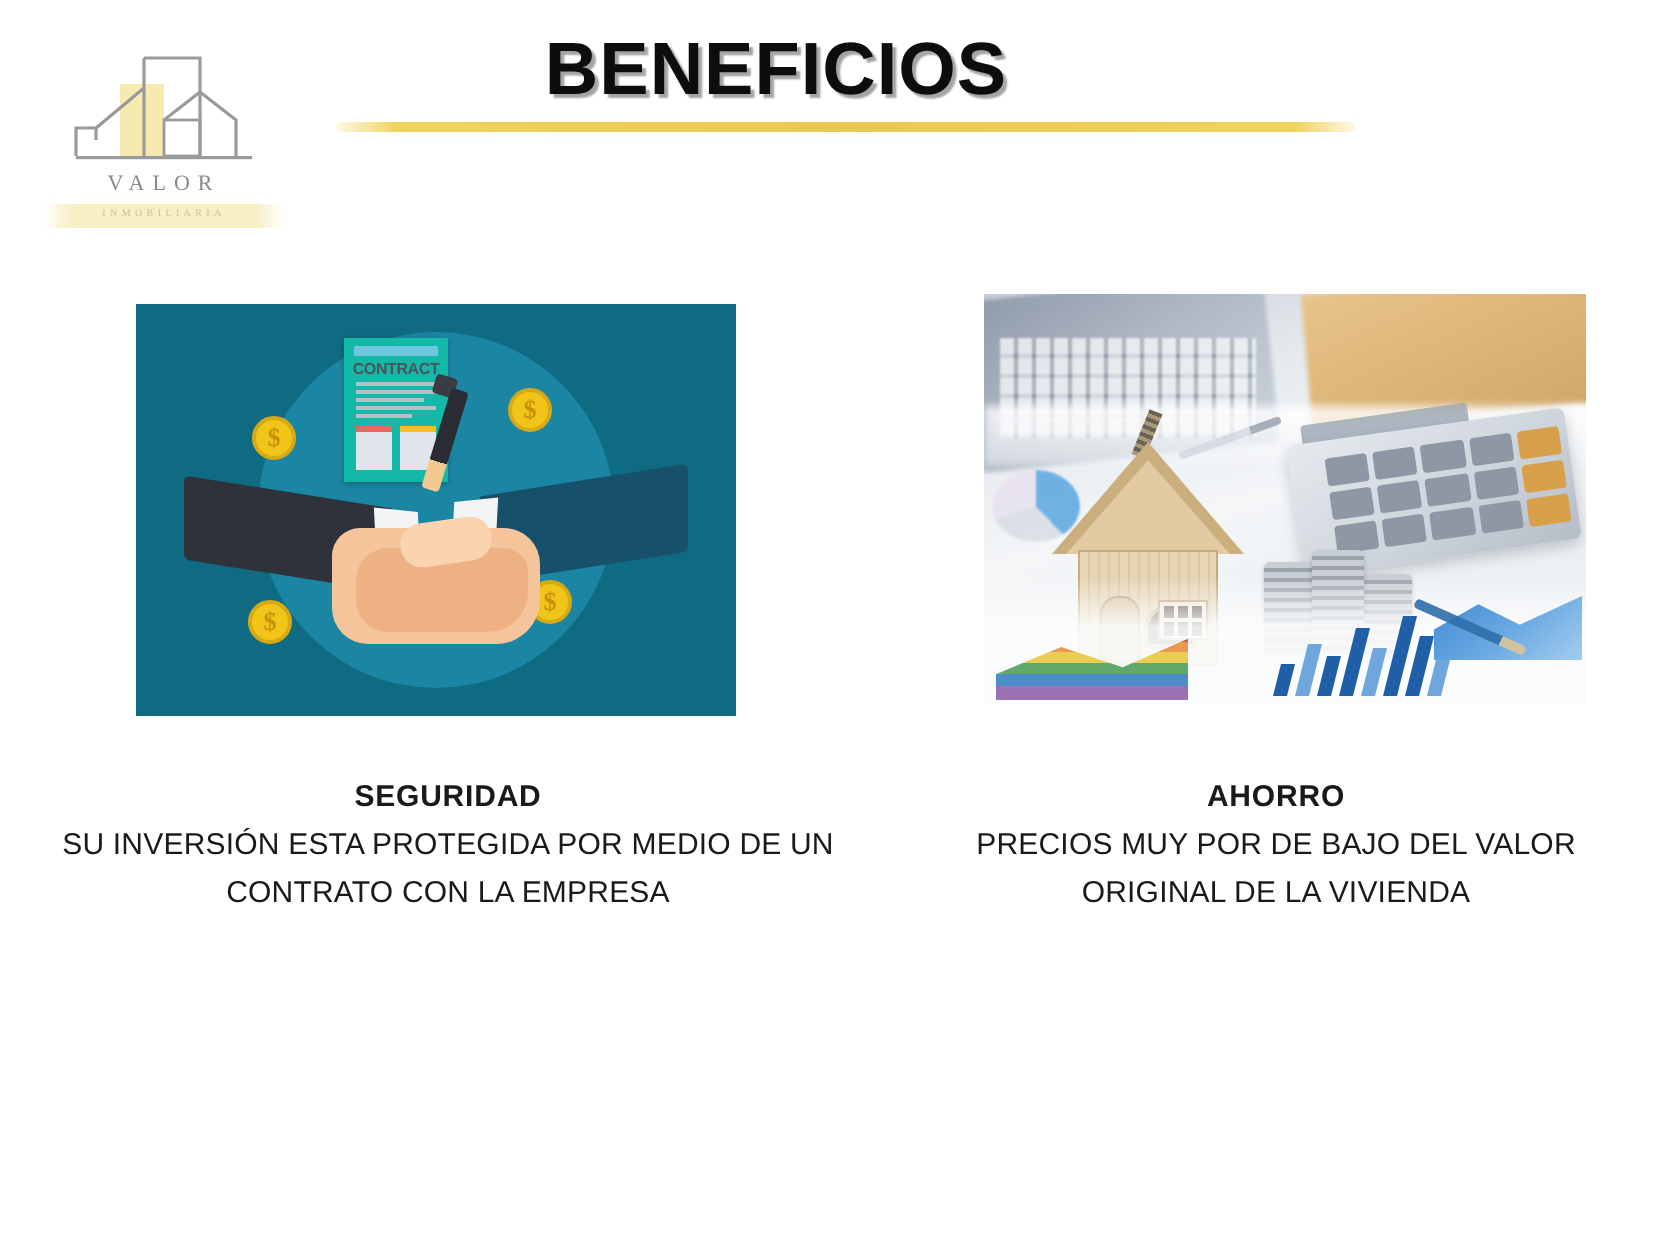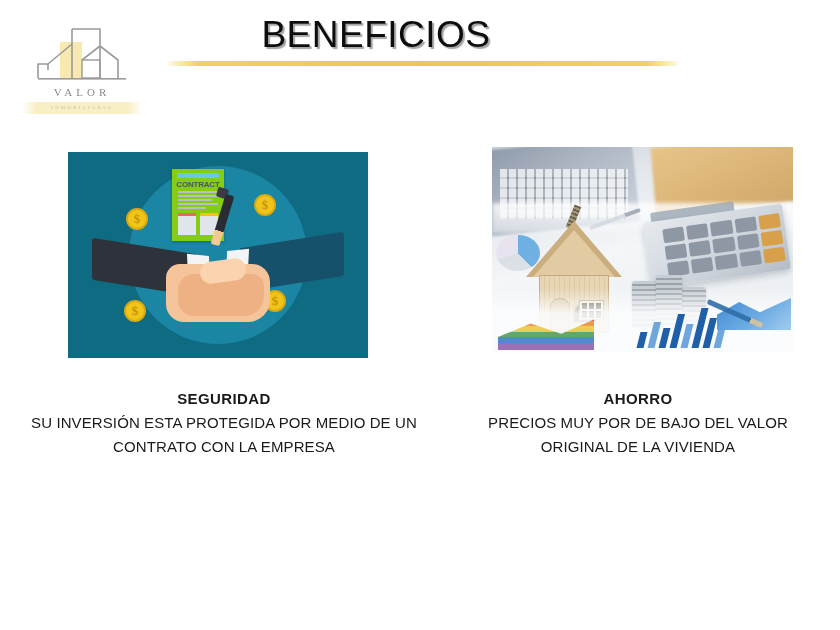--- a/index.html
+++ b/index.html
@@ -48,25 +48,25 @@
     letter-spacing: 2.2px;
     color: #cbbf9a;
     background: linear-gradient(to right, rgba(244,226,150,0.0) 0%, rgba(244,226,150,0.55) 12%, rgba(244,226,150,0.55) 88%, rgba(244,226,150,0.0) 100%);
     padding: 3px 0 4px 0;
     font-family: "Liberation Serif", serif;
   }
 
   
   .title {
     position: absolute;
-    left: 0; top: 14px;
+    left: 12px; top: 14px;
     width: 752px;
     text-align: center;
     font-size: 37px;
-    font-weight: normal;
+    font-weight: bold;
     color: #0d0d0d;
     letter-spacing: 0.5px;
     text-shadow: 2px 2px 1px rgba(90,90,90,0.55);
     font-family: "Liberation Sans", sans-serif;
   }
   .title-rule {
     position: absolute;
     left: 168px;
     top: 61px;
     width: 510px;
@@ -120,21 +120,21 @@
   }
   .coin.c1 { left: 58px;  top: 56px; }
   .coin.c2 { left: 186px; top: 42px; }
   .coin.c3 { left: 56px;  top: 148px; }
   .coin.c4 { left: 196px; top: 138px; }
 
   .contract {
     position: absolute;
     left: 104px; top: 17px;
     width: 52px; height: 72px;
-    background: #84cc16;
+    background: #14b8a6;
     box-shadow: 0 1px 3px rgba(0,0,0,0.25);
   }
   .contract .cbar {
     position: absolute; left: 5px; top: 4px;
     width: 42px; height: 5px; background: #6fc7df;
   }
   .contract .ctitle {
     position: absolute; left: 0; top: 11px; width: 52px;
     text-align: center; font-size: 8px; font-weight: bold;
     color: #4a5560; letter-spacing: -0.2px;

